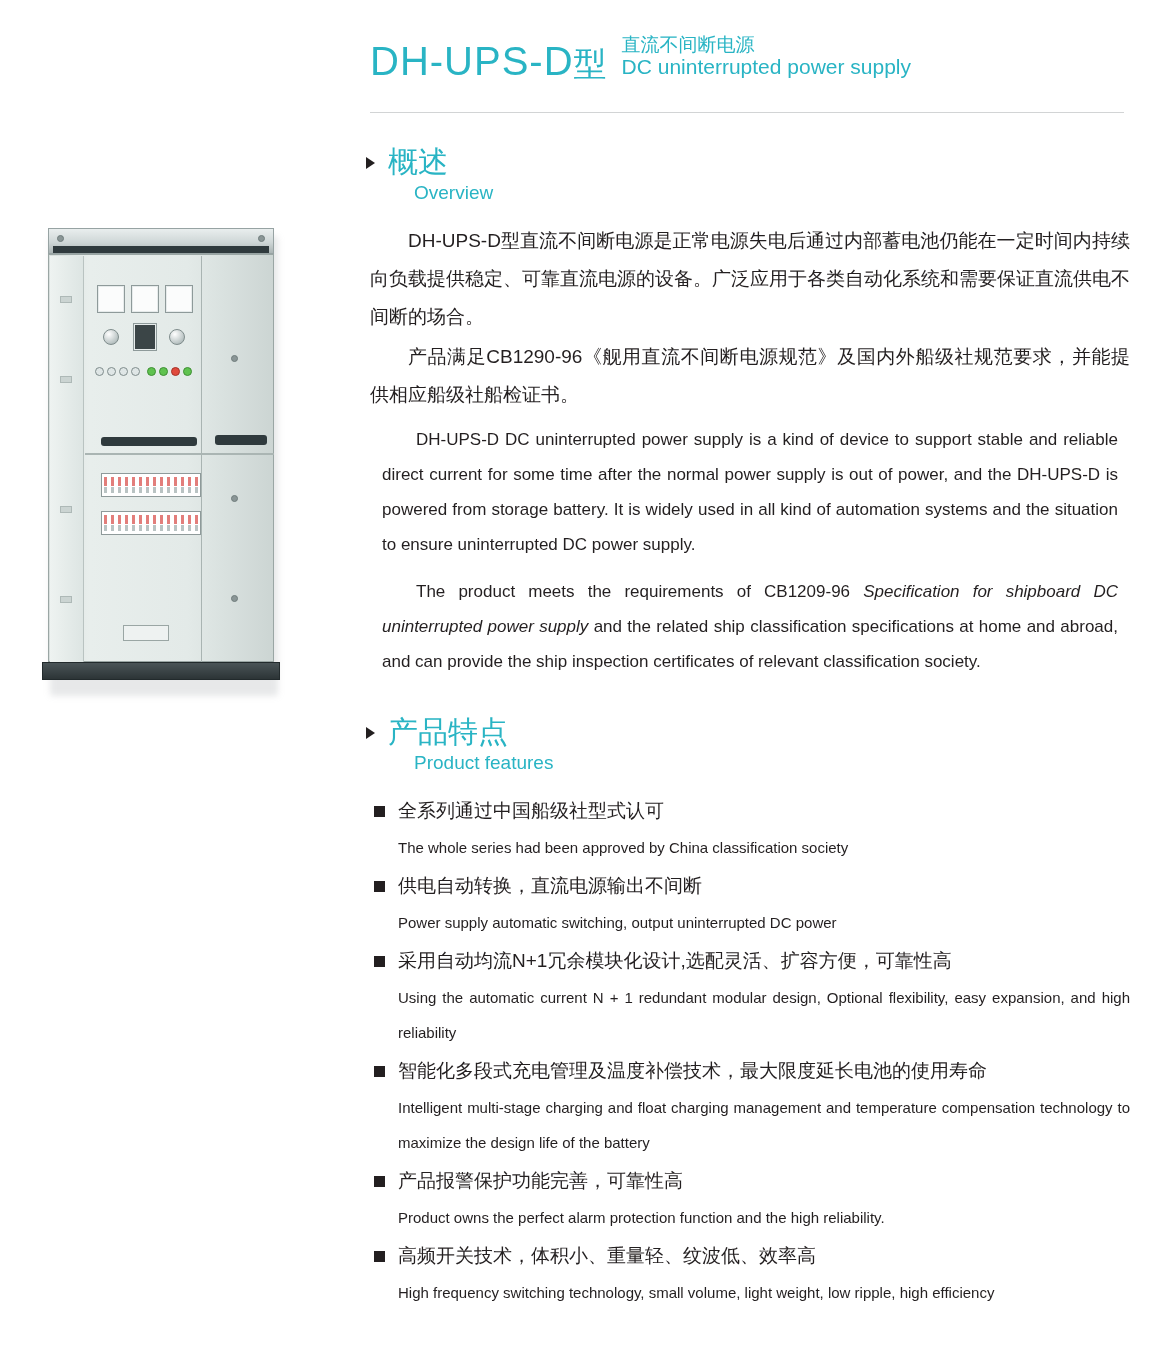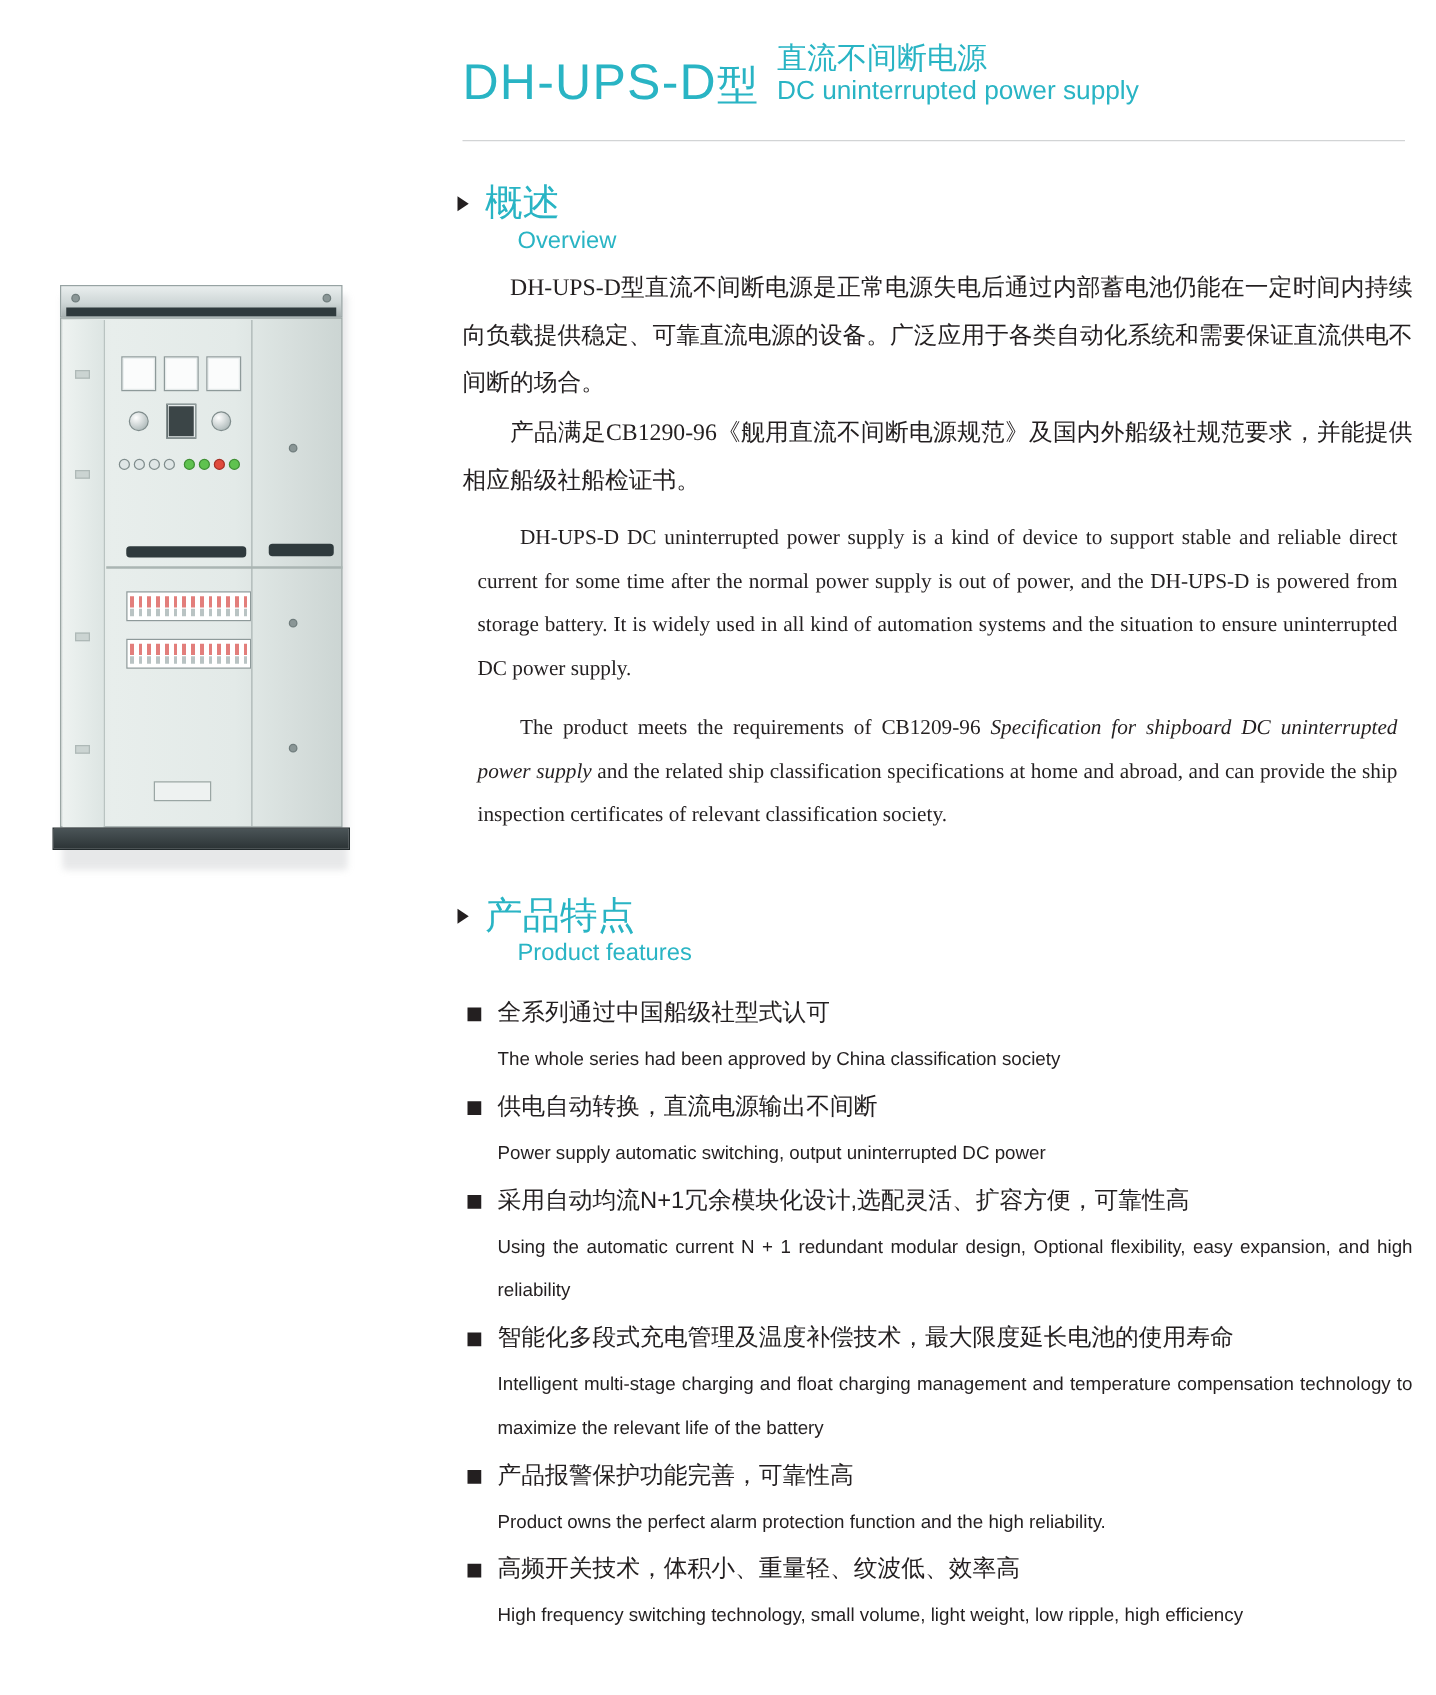--- a/index.html
+++ b/index.html
@@ -193,21 +193,21 @@
   }
   .title-sub {
     display: inline-block;
     vertical-align: bottom;
     margin-left: 14px;
     line-height: 1.12;
     padding-bottom: 2px;
   }
   .title-sub .cn {
     display: block;
-    font-size: 24px;
+    font-size: 19px;
     color: #29b4c4;
   }
   .title-sub .en {
     display: block;
     font-size: 21px;
     color: #29b4c4;
     text-align: center;
   }
   .title-rule {
     position: absolute;
@@ -244,23 +244,22 @@
     left: 48px;
     top: 34px;
     font-size: 19px;
     color: #29b4c4;
     white-space: nowrap;
   }
 
   .overview-body {
     position: absolute;
     left: 40px;
-    top: 212px;
+    top: 222px;
     width: 760px;
-    font-family: Liberation Serif, serif;
   }
   p.cn-para {
     margin: 0 0 2px 0;
     font-size: 19px;
     line-height: 38px;
     text-align: justify;
     text-indent: 38px;
     color: #231f20;
   }
   p.en-para {
@@ -408,21 +407,21 @@
       <div class="en-line">Power supply automatic switching, output uninterrupted DC power</div>
     </div>
 
     <div class="feature">
       <div class="cn-line"><span class="bullet"></span><span>采用自动均流N+1冗余模块化设计,选配灵活、扩容方便，可靠性高</span></div>
       <div class="en-line">Using the automatic current N + 1 redundant modular design, Optional flexibility, easy expansion, and high reliability</div>
     </div>
 
     <div class="feature">
       <div class="cn-line"><span class="bullet"></span><span>智能化多段式充电管理及温度补偿技术，最大限度延长电池的使用寿命</span></div>
-      <div class="en-line">Intelligent multi-stage charging and float charging management and temperature compensation technology to maximize the relevant life of the battery</div>
+      <div class="en-line">Intelligent multi-stage charging and float charging management and temperature compensation technology to maximize the design life of the battery</div>
     </div>
 
     <div class="feature">
       <div class="cn-line"><span class="bullet"></span><span>产品报警保护功能完善，可靠性高</span></div>
       <div class="en-line">Product owns the perfect alarm protection function and the high reliability.</div>
     </div>
 
     <div class="feature">
       <div class="cn-line"><span class="bullet"></span><span>高频开关技术，体积小、重量轻、纹波低、效率高</span></div>
       <div class="en-line">High frequency switching technology, small volume, light weight, low ripple, high efficiency</div>

